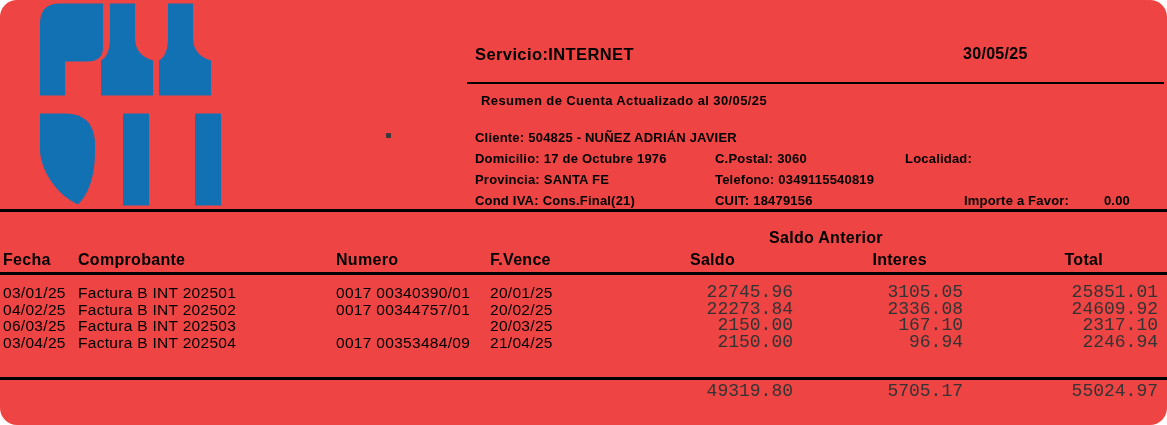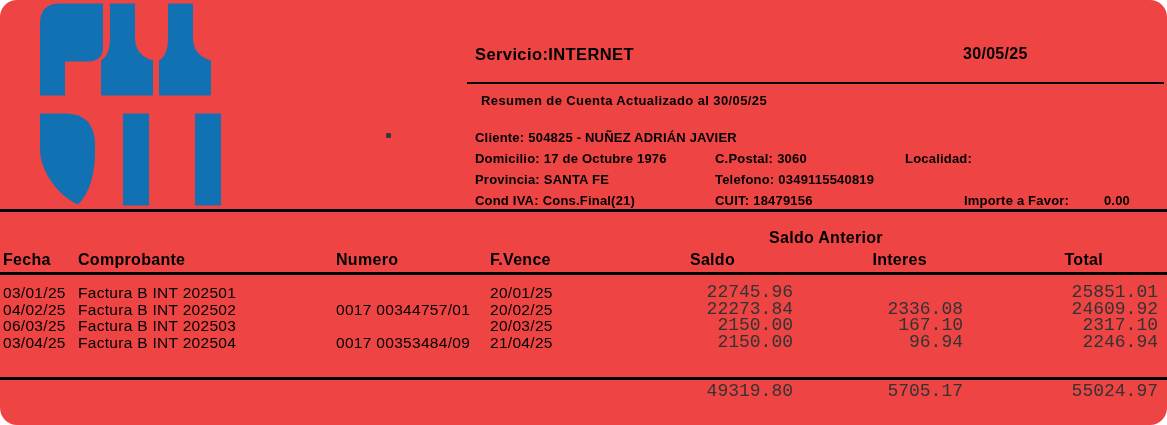--- a/index.html
+++ b/index.html
@@ -113,22 +113,24 @@
   <div class="abs th c-venc">F.Vence</div>
   <div class="abs th c-saldo">Saldo</div>
   <div class="abs th c-int">Interes</div>
   <div class="abs th c-tot">Total</div>
 
   <div class="rule rule-header"></div>
 
   <div class="row row-0">
     <div class="cell c-fecha">03/01/25</div>
     <div class="cell c-comp">Factura B INT 202501</div>
+    <div class="cell c-num">0017 00340390/01</div>
     <div class="cell c-venc">20/01/25</div>
     <div class="cell mono c-saldo">22745.96</div>
+    <div class="cell mono c-int">3105.05</div>
     <div class="cell mono c-tot">25851.01</div>
   </div>
   <div class="row row-1">
     <div class="cell c-fecha">04/02/25</div>
     <div class="cell c-comp">Factura B INT 202502</div>
     <div class="cell c-num">0017 00344757/01</div>
     <div class="cell c-venc">20/02/25</div>
     <div class="cell mono c-saldo">22273.84</div>
     <div class="cell mono c-int">2336.08</div>
     <div class="cell mono c-tot">24609.92</div>

